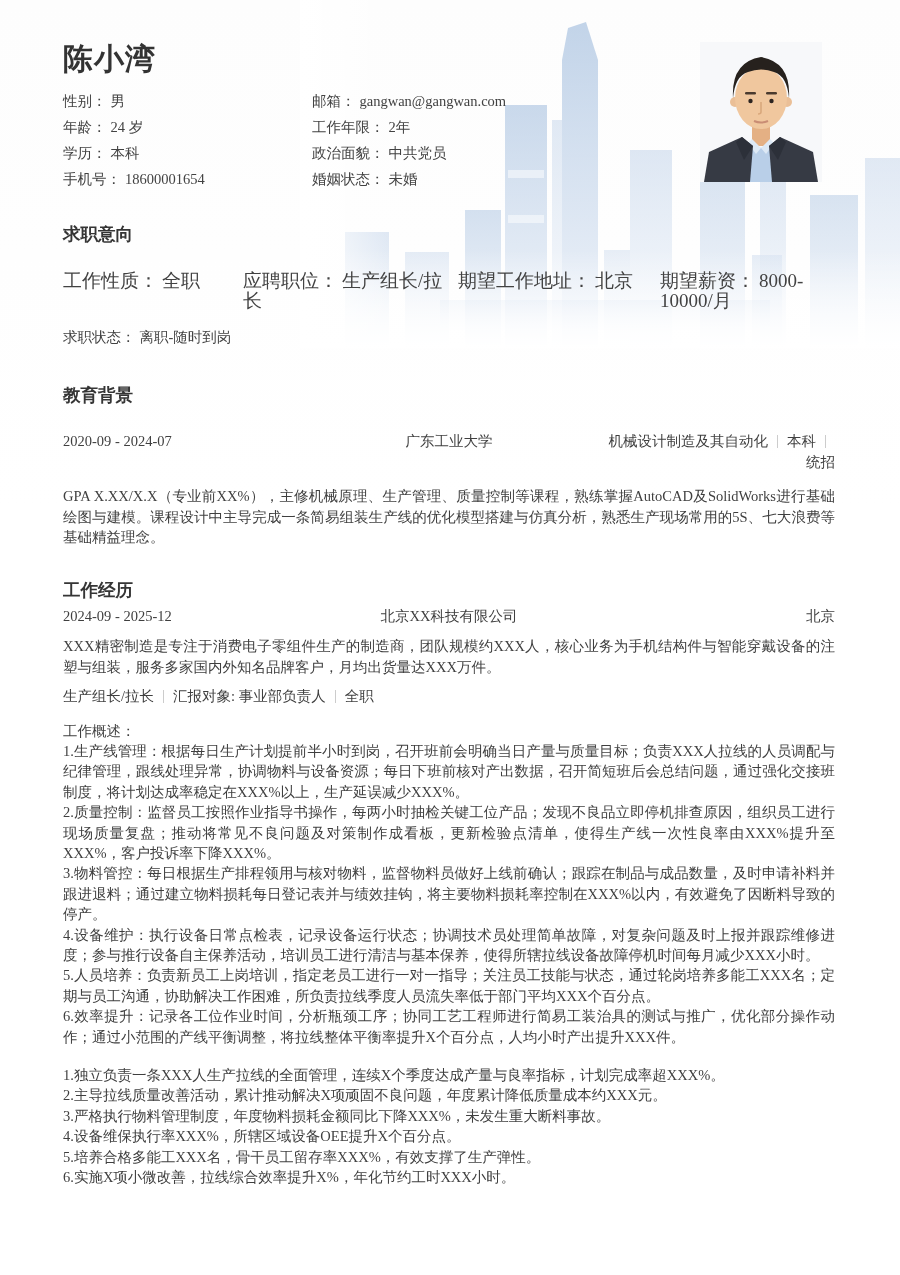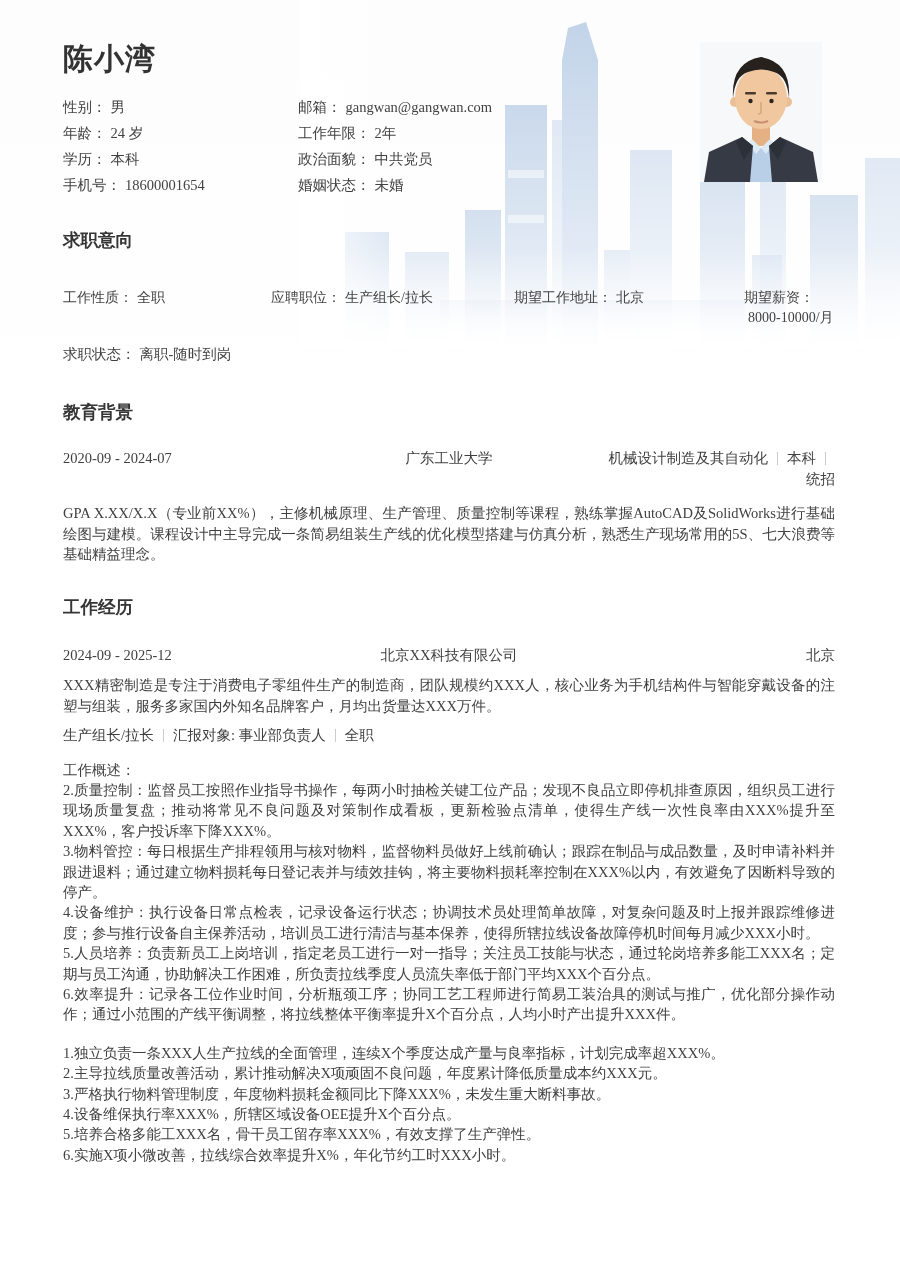--- a/index.html
+++ b/index.html
@@ -24,50 +24,50 @@
     position:absolute; left:700px; top:42px; width:122px; height:140px;
     background:#f9fafb; overflow:hidden;
   }
   .content { position:relative; padding:0 65px 0 63px;font-family:Liberation Serif, serif; }
 
   .name {
     padding-top:42px;
     font-size:30px; font-weight:bold; color:#333333;
     letter-spacing:1px; line-height:34px;
   }
-  .info-grid { display:flex; margin-top:18px; }
+  .info-grid { display:flex; margin-top:12px;gap:14px; }
   .info-col { display:flex; flex-direction:column; }
   .info-col.left { width:235px; }
   .info-row { height:26px; line-height:26px; font-size:14.5px; color:#424242; }
   .val { margin-left:4px; }
 
   .section-title {
     font-size:17.5px; font-weight:bold; color:#353535;
     line-height:24px;
   }
   .st-intent { margin-top:30px; }
   .st-edu    { margin-top:36px; }
   .st-work   { margin-top:30px; }
 
   .intent-row1 {
-    margin-top:36px;
+    margin-top:25px;
     display:grid; grid-template-columns:180px 215px 202px 1fr;
-    font-size:14px; line-height:20px; color:#424242;gap:28px;
+    font-size:19px; line-height:20px; color:#424242;
   }
   .intent-row2 { margin-top:16px; font-size:14.5px; line-height:20px; color:#424242; }
 
   .triple-row {
     margin-top:24px;
     display:flex; align-items:flex-start;
     font-size:14.5px; line-height:20.5px; color:#3f3f3f;
   }
   .triple-row .cell-l { width:235px; flex:0 0 auto; }
   .triple-row .cell-c { flex:1 1 auto; text-align:center; }
   .triple-row .cell-r { width:235px; flex:0 0 auto; text-align:right; }
-  .work-head { margin-top:26px; }
+  .work-head { margin-top:4px; }
 
   .vbar {
     display:inline-block; width:1px; height:13px; background:#cccccc;
     margin:0 9px; vertical-align:-2px;
   }
 
   .para {
     margin-top:14px;
     font-size:14.5px; line-height:20.5px; color:#3f3f3f;
     text-align:justify;
@@ -196,20 +196,21 @@
       <div class="cell-c">北京XX科技有限公司</div>
       <div class="cell-r">北京</div>
     </div>
     <p class="para intro-para">XXX精密制造是专注于消费电子零组件生产的制造商，团队规模约XXX人，核心业务为手机结构件与智能穿戴设备的注塑与组装，服务多家国内外知名品牌客户，月均出货量达XXX万件。</p>
     <div class="pos-row">
       <span>生产组长/拉长</span><span class="vbar"></span><span>汇报对象: 事业部负责人</span><span class="vbar"></span><span>全职</span>
     </div>
 
     <div class="block">
       <div class="block-line">工作概述：</div>
+      <div class="block-line">1.生产线管理：根据每日生产计划提前半小时到岗，召开班前会明确当日产量与质量目标；负责XXX人拉线的人员调配与纪律管理，跟线处理异常，协调物料与设备资源；每日下班前核对产出数据，召开简短班后会总结问题，通过强化交接班制度，将计划达成率稳定在XXX%以上，生产延误减少XXX%。</div>
       <div class="block-line">2.质量控制：监督员工按照作业指导书操作，每两小时抽检关键工位产品；发现不良品立即停机排查原因，组织员工进行现场质量复盘；推动将常见不良问题及对策制作成看板，更新检验点清单，使得生产线一次性良率由XXX%提升至XXX%，客户投诉率下降XXX%。</div>
       <div class="block-line">3.物料管控：每日根据生产排程领用与核对物料，监督物料员做好上线前确认；跟踪在制品与成品数量，及时申请补料并跟进退料；通过建立物料损耗每日登记表并与绩效挂钩，将主要物料损耗率控制在XXX%以内，有效避免了因断料导致的停产。</div>
       <div class="block-line">4.设备维护：执行设备日常点检表，记录设备运行状态；协调技术员处理简单故障，对复杂问题及时上报并跟踪维修进度；参与推行设备自主保养活动，培训员工进行清洁与基本保养，使得所辖拉线设备故障停机时间每月减少XXX小时。</div>
       <div class="block-line">5.人员培养：负责新员工上岗培训，指定老员工进行一对一指导；关注员工技能与状态，通过轮岗培养多能工XXX名；定期与员工沟通，协助解决工作困难，所负责拉线季度人员流失率低于部门平均XXX个百分点。</div>
       <div class="block-line">6.效率提升：记录各工位作业时间，分析瓶颈工序；协同工艺工程师进行简易工装治具的测试与推广，优化部分操作动作；通过小范围的产线平衡调整，将拉线整体平衡率提升X个百分点，人均小时产出提升XXX件。</div>
     </div>
 
     <div class="block block-achv">
       <div class="block-line">1.独立负责一条XXX人生产拉线的全面管理，连续X个季度达成产量与良率指标，计划完成率超XXX%。</div>
       <div class="block-line">2.主导拉线质量改善活动，累计推动解决X项顽固不良问题，年度累计降低质量成本约XXX元。</div>

